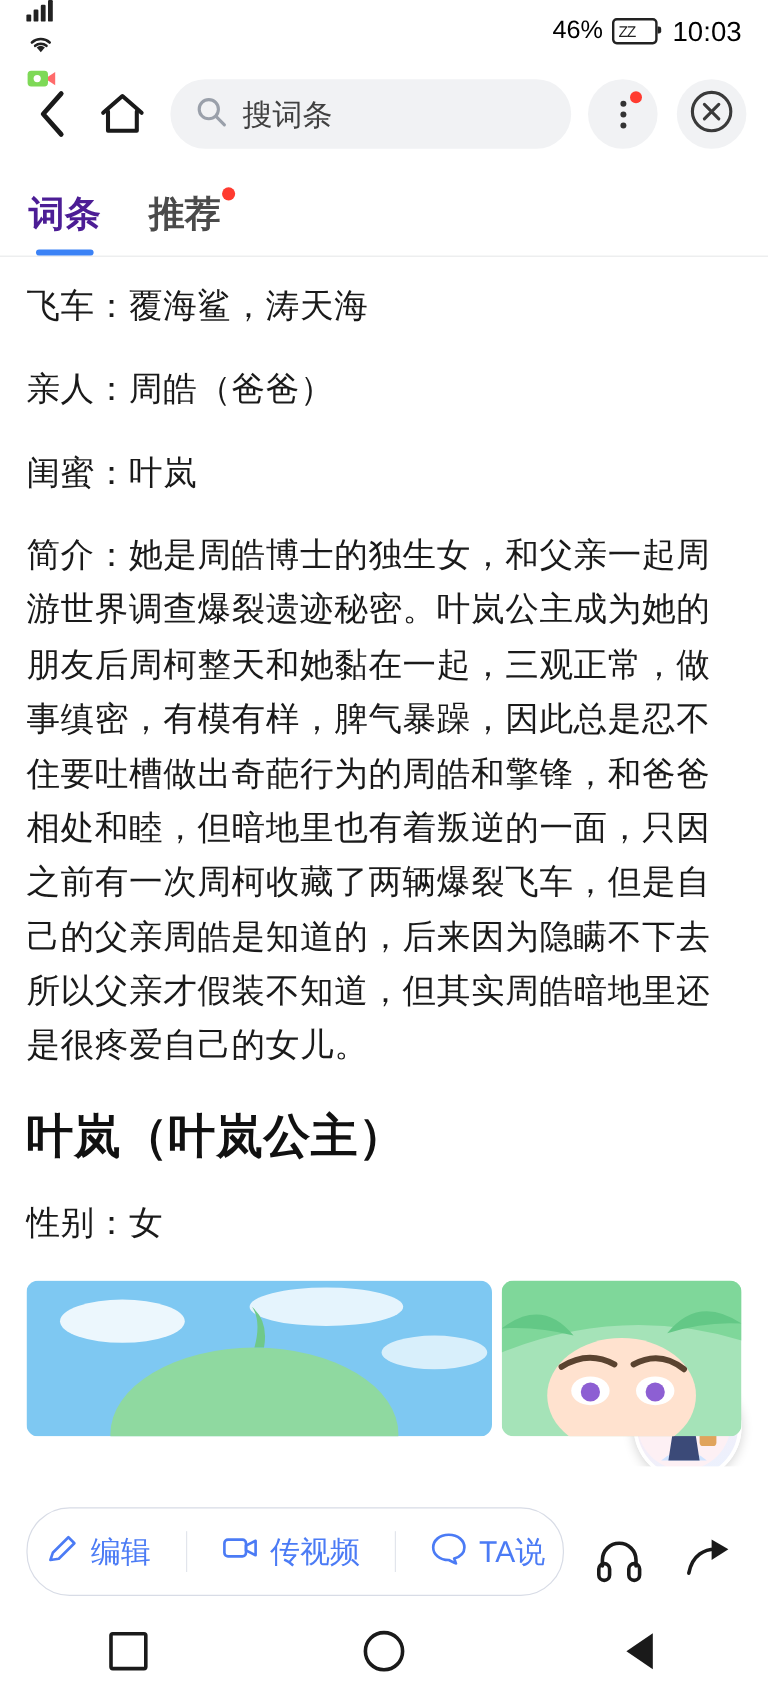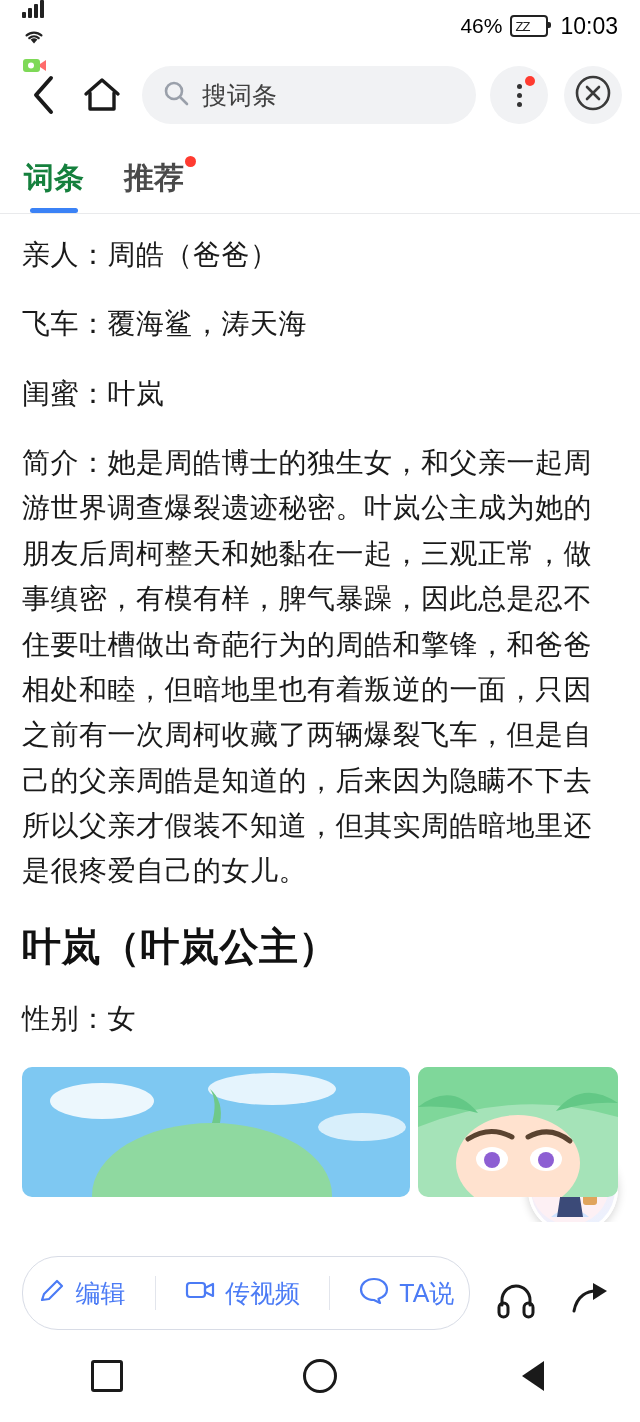--- a/index.html
+++ b/index.html
@@ -152,21 +152,21 @@
     border-bottom: 1px solid #e9eaec;
     gap: 40px;
   }
   .tab {
     position: relative;
     font-size: 30px;
     color: #4a4a4a;
     padding-bottom: 14px;
     font-weight: bold;
   }
-  .tab.active { color: #15803d; }
+  .tab.active { color: #4c1d95; }
   .tab.active:after {
     content: "";
     position: absolute;
     left: 6px; right: 6px;
     bottom: 0;
     height: 5px;
     border-radius: 3px;
     background: #3b82f6;
   }
   .tab .badge {
@@ -370,22 +370,22 @@
   <div class="tab active">
     <span>词条</span>
   </div>
   <div class="tab">
     <span>推荐</span>
     <span class="badge"></span>
   </div>
 </div>
 
 <div class="content">
+  <p class="para tight">飞车：覆海鲨，涛天海</p>
   <p class="para tight">亲人：周皓（爸爸）</p>
-  <p class="para tight">飞车：覆海鲨，涛天海</p>
   <p class="para tight">闺蜜：叶岚</p>
   <p class="para">简介：她是周皓博士的独生女，和父亲一起周游世界调查爆裂遗迹秘密。叶岚公主成为她的朋友后周柯整天和她黏在一起，三观正常，做事缜密，有模有样，脾气暴躁，因此总是忍不住要吐槽做出奇葩行为的周皓和擎锋，和爸爸相处和睦，但暗地里也有着叛逆的一面，只因之前有一次周柯收藏了两辆爆裂飞车，但是自己的父亲周皓是知道的，后来因为隐瞒不下去所以父亲才假装不知道，但其实周皓暗地里还是很疼爱自己的女儿。</p>
   <h2 class="heading">叶岚（叶岚公主）</h2>
   <p class="para">性别：女</p>
 
   <div class="avatar-badge">
     <svg width="78" height="78" viewBox="0 0 78 78">
       <circle cx="39" cy="39" r="39" fill="#fdf0f4"></circle>
       <path d="M20 70 q19 -16 38 0 z" fill="#cfe3ff"></path>
       <circle cx="39" cy="34" r="14" fill="#ffd9c2"></circle>

